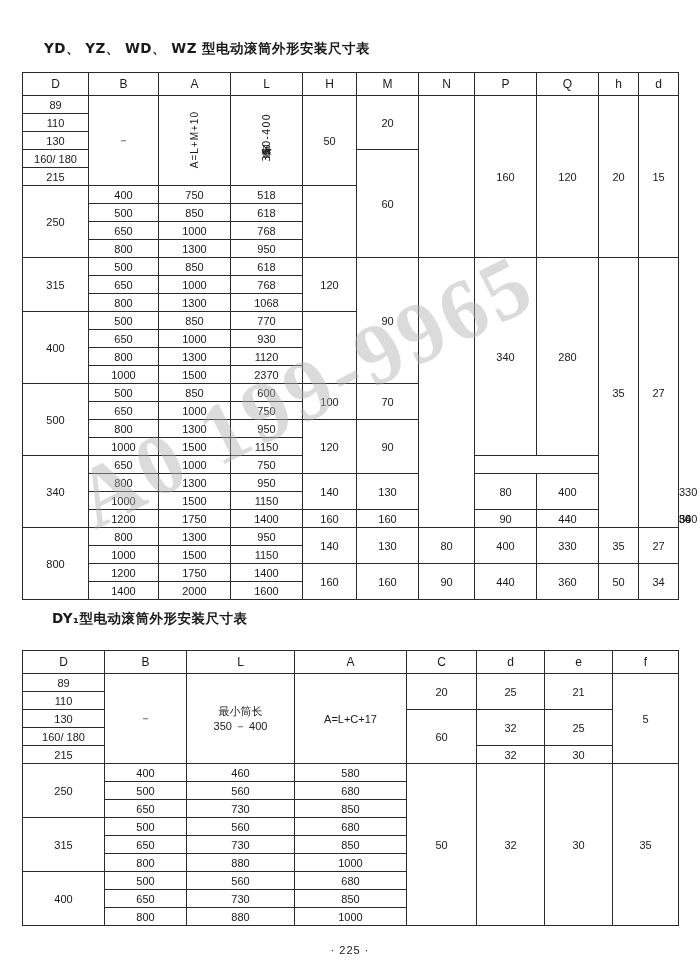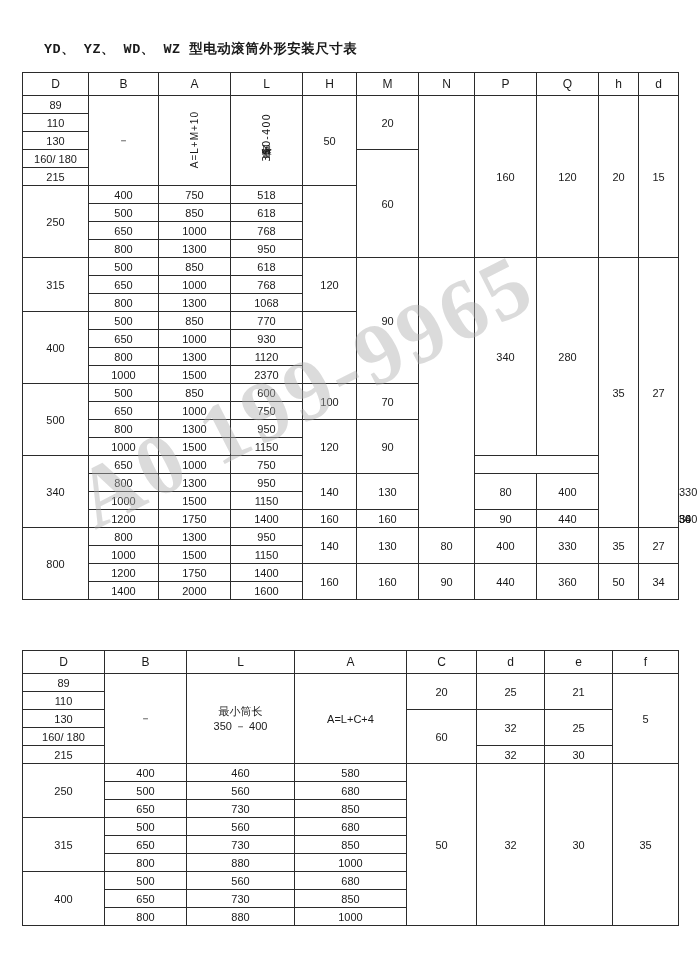--- a/index.html
+++ b/index.html
@@ -37,21 +37,20 @@
     letter-spacing: 4px;
     white-space: nowrap;
     text-align: center;
   }
   h2.section-title {
     font-size: 13.5px;
     font-weight: bold;
     margin: 0;
     padding: 0;
     letter-spacing: 0.5px;
-    font-family: Liberation Mono, monospace;
   }
   .title-1 {
     position: absolute;
     left: 44px;
     top: 40px;
   }
   .title-2 {
     position: absolute;
     left: 52px;
     top: 610px;
@@ -346,20 +345,21 @@
         <td rowspan="2">34</td>
       </tr>
       <tr>
         <td>1400</td>
         <td>2000</td>
         <td>1600</td>
       </tr>
     </tbody>
   </table>
 
+  <h2 class="section-title title-2 cn">DY₁型电动滚筒外形安装尺寸表</h2>
 
   <table class="dim" id="table2">
     <colgroup>
       <col style="width:82px">
       <col style="width:82px">
       <col style="width:108px">
       <col style="width:112px">
       <col style="width:70px">
       <col style="width:68px">
       <col style="width:68px">
@@ -378,21 +378,21 @@
       </tr>
     </thead>
     <tbody>
       <tr>
         <td>89</td>
         <td rowspan="5" class="dash">－</td>
         <td rowspan="5" class="two-line cn">
           <div>最小筒长</div>
           <div>350 － 400</div>
         </td>
-        <td rowspan="5">A=L+C+4</td>
+        <td rowspan="5">A=L+C+17</td>
         <td rowspan="2">20</td>
         <td rowspan="2">25</td>
         <td rowspan="2">21</td>
         <td rowspan="5">5</td>
       </tr>
       <tr>
         <td>110</td>
       </tr>
       <tr>
         <td>130</td>
@@ -459,14 +459,15 @@
         <td>850</td>
       </tr>
       <tr>
         <td>800</td>
         <td>880</td>
         <td>1000</td>
       </tr>
     </tbody>
   </table>
 
+  <div class="footer">· 225 ·</div>
 
 </div>
 
 </body></html>

